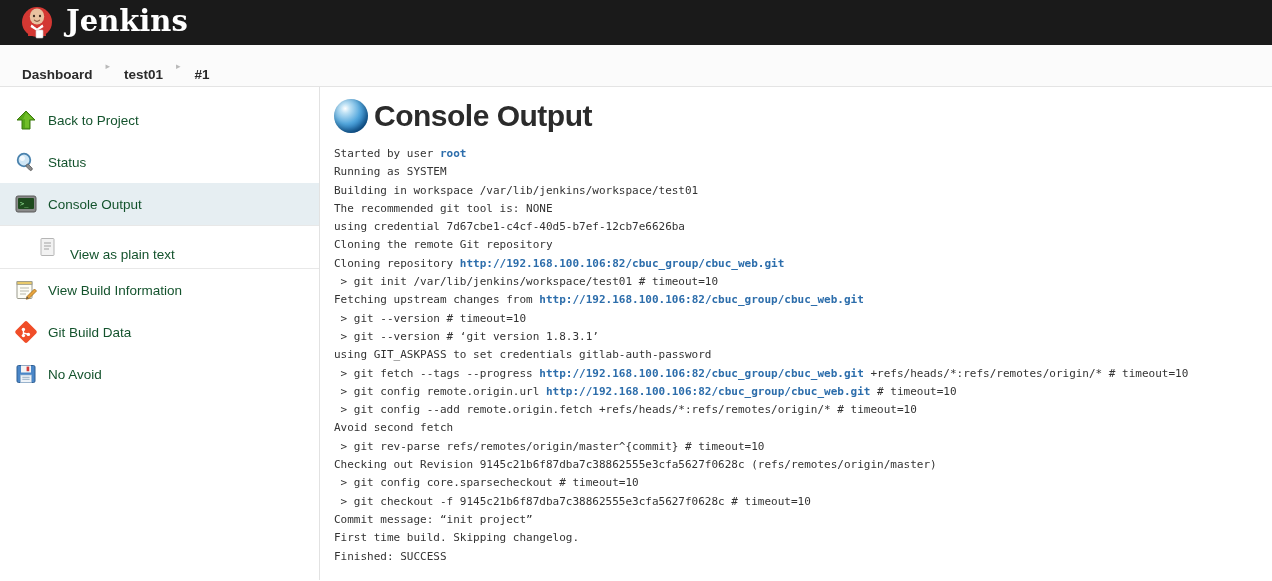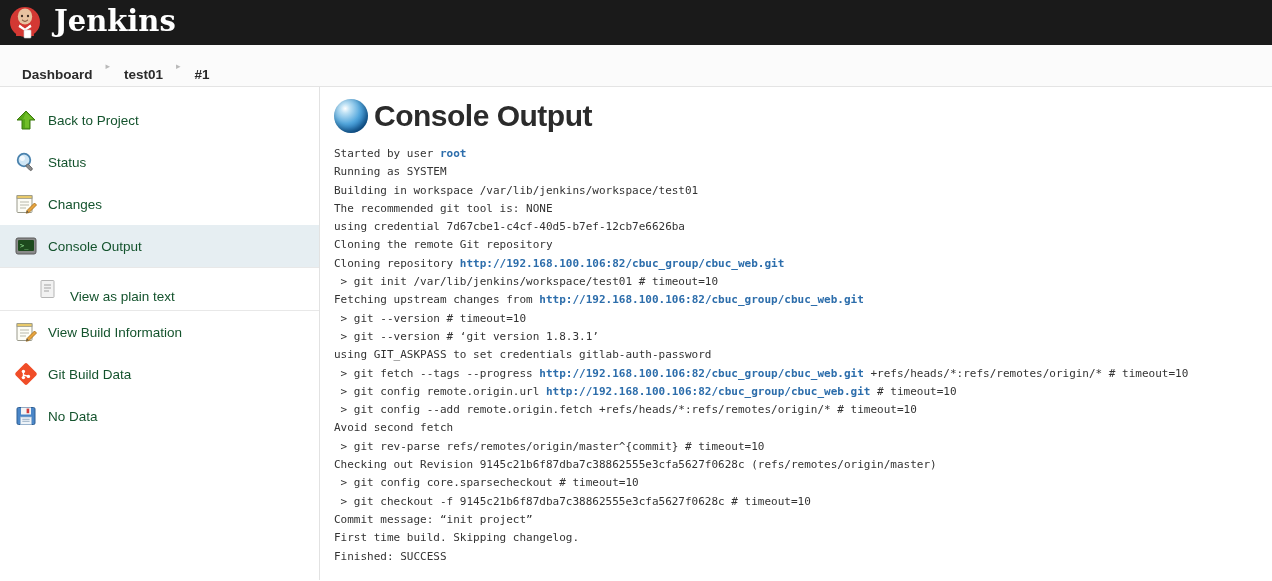--- a/index.html
+++ b/index.html
@@ -10,21 +10,21 @@
     font-family: "Liberation Sans", sans-serif;
     overflow: hidden;
   }
 
   
   #topbar {
     height: 45px;
     background: #1a1a1a;
     display: flex;
     align-items: center;
-    padding-left: 6px;
+    padding-left: 18px;
     position: relative;
   }
   #jenkins-logo-wrap {
     width: 40px; height: 40px;
     position: relative;
     flex: 0 0 auto;
     margin-right: 8px;
   }
   #jenkins-title {
     color: #ffffff;
@@ -199,70 +199,56 @@
       <span class="side-icon">
         <svg width="24" height="24" viewBox="0 0 24 24">
           <circle cx="10" cy="10" r="6.3" fill="#cfe6f5" stroke="#4a82ad" stroke-width="1.8"></circle>
           <circle cx="8.3" cy="8.3" r="2.6" fill="#ffffff" opacity="0.75"></circle>
           <rect x="13.6" y="13.6" width="7.5" height="3.1" rx="1.5" transform="rotate(45 13.6 13.6)" fill="#8c8c8c" stroke="#5c5c5c" stroke-width="0.8"></rect>
         </svg>
       </span>
       <span class="side-label">Status</span>
     </div>
 
+
+    <div class="side-item active">
+      <span class="side-icon">
+        <svg width="24" height="24" viewBox="0 0 24 24">
+          <rect x="2" y="4" width="20" height="16" rx="2" fill="#8a8a8a" stroke="#5a5a5a" stroke-width="1"></rect>
+          <rect x="4" y="6" width="16" height="11" rx="1" fill="#1d4a1d"></rect>
+          <text x="6" y="14" font-family="monospace" font-size="7" fill="#9ef09e">&gt;_</text>
+        </svg>
+      </span>
+      <span class="side-label">Console Output</span>
+    </div>
+
+    <div class="side-sub">
+      <span class="side-icon">
+        <svg width="24" height="24" viewBox="0 0 24 24">
+          <rect x="5" y="3.5" width="13" height="17" rx="0.8" fill="#f2f2f2" stroke="#b5b5b5" stroke-width="1"></rect>
+          <line x1="8" y1="8" x2="15" y2="8" stroke="#b0b0b0" stroke-width="1.2"></line>
+          <line x1="8" y1="11" x2="15" y2="11" stroke="#b0b0b0" stroke-width="1.2"></line>
+          <line x1="8" y1="14" x2="13" y2="14" stroke="#b0b0b0" stroke-width="1.2"></line>
+        </svg>
+      </span>
+      <span class="side-label">View as plain text</span>
+    </div>
+
     <div class="side-item">
       <span class="side-icon">
         <svg width="24" height="24" viewBox="0 0 24 24">
           <rect x="3" y="3.5" width="15" height="17" rx="1" fill="#fdfdf6" stroke="#9a9a8c" stroke-width="1"></rect>
           <rect x="3" y="3.5" width="15" height="3" fill="#e8c96a" stroke="#9a9a8c" stroke-width="0.8"></rect>
           <line x1="6" y1="10" x2="15" y2="10" stroke="#b9b9ab" stroke-width="1"></line>
           <line x1="6" y1="13" x2="15" y2="13" stroke="#b9b9ab" stroke-width="1"></line>
           <line x1="6" y1="16" x2="12" y2="16" stroke="#b9b9ab" stroke-width="1"></line>
           <path d="M13 18.5 L20.5 11 L22.5 13 L15 20.5 L12.3 21.2 Z" fill="#e8a33d" stroke="#a8741f" stroke-width="0.9"></path>
           <path d="M12.3 21.2 L13 18.5 L14.6 20.1 Z" fill="#555"></path>
         </svg>
       </span>
-      <span class="side-label">Changes</span>
-    </div>
-
-    <div class="side-item active">
-      <span class="side-icon">
-        <svg width="24" height="24" viewBox="0 0 24 24">
-          <rect x="2" y="4" width="20" height="16" rx="2" fill="#8a8a8a" stroke="#5a5a5a" stroke-width="1"></rect>
-          <rect x="4" y="6" width="16" height="11" rx="1" fill="#1d4a1d"></rect>
-          <text x="6" y="14" font-family="monospace" font-size="7" fill="#9ef09e">&gt;_</text>
-        </svg>
-      </span>
-      <span class="side-label">Console Output</span>
-    </div>
-
-    <div class="side-sub">
-      <span class="side-icon">
-        <svg width="24" height="24" viewBox="0 0 24 24">
-          <rect x="5" y="3.5" width="13" height="17" rx="0.8" fill="#f2f2f2" stroke="#b5b5b5" stroke-width="1"></rect>
-          <line x1="8" y1="8" x2="15" y2="8" stroke="#b0b0b0" stroke-width="1.2"></line>
-          <line x1="8" y1="11" x2="15" y2="11" stroke="#b0b0b0" stroke-width="1.2"></line>
-          <line x1="8" y1="14" x2="13" y2="14" stroke="#b0b0b0" stroke-width="1.2"></line>
-        </svg>
-      </span>
-      <span class="side-label">View as plain text</span>
-    </div>
-
-    <div class="side-item">
-      <span class="side-icon">
-        <svg width="24" height="24" viewBox="0 0 24 24">
-          <rect x="3" y="3.5" width="15" height="17" rx="1" fill="#fdfdf6" stroke="#9a9a8c" stroke-width="1"></rect>
-          <rect x="3" y="3.5" width="15" height="3" fill="#e8c96a" stroke="#9a9a8c" stroke-width="0.8"></rect>
-          <line x1="6" y1="10" x2="15" y2="10" stroke="#b9b9ab" stroke-width="1"></line>
-          <line x1="6" y1="13" x2="15" y2="13" stroke="#b9b9ab" stroke-width="1"></line>
-          <line x1="6" y1="16" x2="12" y2="16" stroke="#b9b9ab" stroke-width="1"></line>
-          <path d="M13 18.5 L20.5 11 L22.5 13 L15 20.5 L12.3 21.2 Z" fill="#e8a33d" stroke="#a8741f" stroke-width="0.9"></path>
-          <path d="M12.3 21.2 L13 18.5 L14.6 20.1 Z" fill="#555"></path>
-        </svg>
-      </span>
       <span class="side-label">View Build Information</span>
     </div>
 
 
     <div class="side-item">
       <span class="side-icon">
         <svg width="24" height="24" viewBox="0 0 24 24">
           <rect x="3.8" y="3.8" width="16.4" height="16.4" rx="2" transform="rotate(45 12 12)" fill="#f04d28"></rect>
           <circle cx="9.4" cy="9.4" r="1.7" fill="#ffffff"></circle>
           <circle cx="14.4" cy="14.4" r="1.7" fill="#ffffff"></circle>
@@ -277,21 +263,21 @@
       <span class="side-icon">
         <svg width="24" height="24" viewBox="0 0 24 24">
           <rect x="3" y="3.5" width="18" height="17" rx="1.5" fill="#4a86c8" stroke="#2f5f93" stroke-width="1"></rect>
           <rect x="7" y="3.5" width="10" height="7" fill="#f4f4f4"></rect>
           <rect x="12.6" y="4.6" width="2.6" height="4.6" fill="#d03a3a"></rect>
           <rect x="6.5" y="13" width="11" height="7.5" fill="#eef3f8" stroke="#9fb8d0" stroke-width="0.7"></rect>
           <line x1="8.3" y1="15.3" x2="15.6" y2="15.3" stroke="#8fa8c0" stroke-width="0.9"></line>
           <line x1="8.3" y1="17.3" x2="15.6" y2="17.3" stroke="#8fa8c0" stroke-width="0.9"></line>
         </svg>
       </span>
-      <span class="side-label">No Data</span>
+      <span class="side-label">No Avoid</span>
     </div>
 
   </div>
 
   <div id="main">
     <div id="console-head">
       <div id="console-sphere"></div>
       <div id="console-title">Console Output</div>
     </div>
     <div id="console-body"><span class="ln"><span>Started by user </span><a class="lnk" href="#">root</a></span><span class="ln"><span>Running as SYSTEM</span></span><span class="ln"><span>Building in workspace /var/lib/jenkins/workspace/test01</span></span><span class="ln"><span>The recommended git tool is: NONE</span></span><span class="ln"><span>using credential 7d67cbe1-c4cf-40d5-b7ef-12cb7e6626ba</span></span><span class="ln"><span>Cloning the remote Git repository</span></span><span class="ln"><span>Cloning repository </span><a class="lnk" href="#">http://192.168.100.106:82/cbuc_group/cbuc_web.git</a></span><span class="ln"><span> &gt; git init /var/lib/jenkins/workspace/test01 # timeout=10</span></span><span class="ln"><span>Fetching upstream changes from </span><a class="lnk" href="#">http://192.168.100.106:82/cbuc_group/cbuc_web.git</a></span><span class="ln"><span> &gt; git --version # timeout=10</span></span><span class="ln"><span> &gt; git --version # ‘git version 1.8.3.1’</span></span><span class="ln"><span>using GIT_ASKPASS to set credentials gitlab-auth-password</span></span><span class="ln"><span> &gt; git fetch --tags --progress </span><a class="lnk" href="#">http://192.168.100.106:82/cbuc_group/cbuc_web.git</a><span> +refs/heads/*:refs/remotes/origin/* # timeout=10</span></span><span class="ln"><span> &gt; git config remote.origin.url </span><a class="lnk" href="#">http://192.168.100.106:82/cbuc_group/cbuc_web.git</a><span> # timeout=10</span></span><span class="ln"><span> &gt; git config --add remote.origin.fetch +refs/heads/*:refs/remotes/origin/* # timeout=10</span></span><span class="ln"><span>Avoid second fetch</span></span><span class="ln"><span> &gt; git rev-parse refs/remotes/origin/master^{commit} # timeout=10</span></span><span class="ln"><span>Checking out Revision 9145c21b6f87dba7c38862555e3cfa5627f0628c (refs/remotes/origin/master)</span></span><span class="ln"><span> &gt; git config core.sparsecheckout # timeout=10</span></span><span class="ln"><span> &gt; git checkout -f 9145c21b6f87dba7c38862555e3cfa5627f0628c # timeout=10</span></span><span class="ln"><span>Commit message: “init project”</span></span><span class="ln"><span>First time build. Skipping changelog.</span></span><span class="ln"><span>Finished: SUCCESS</span></span></div>

